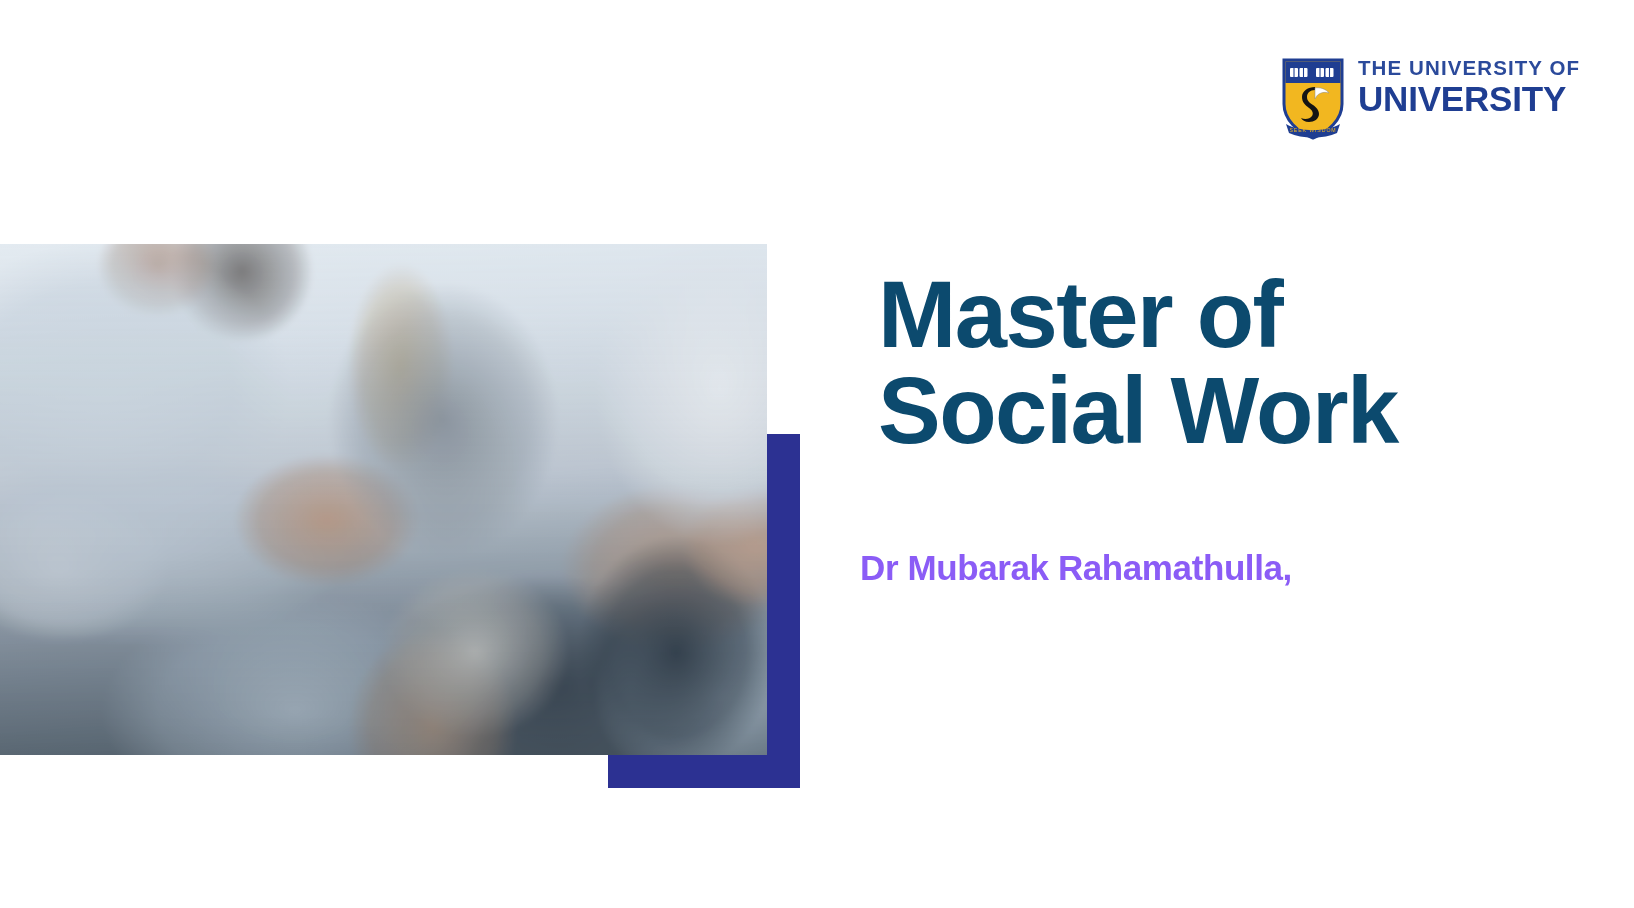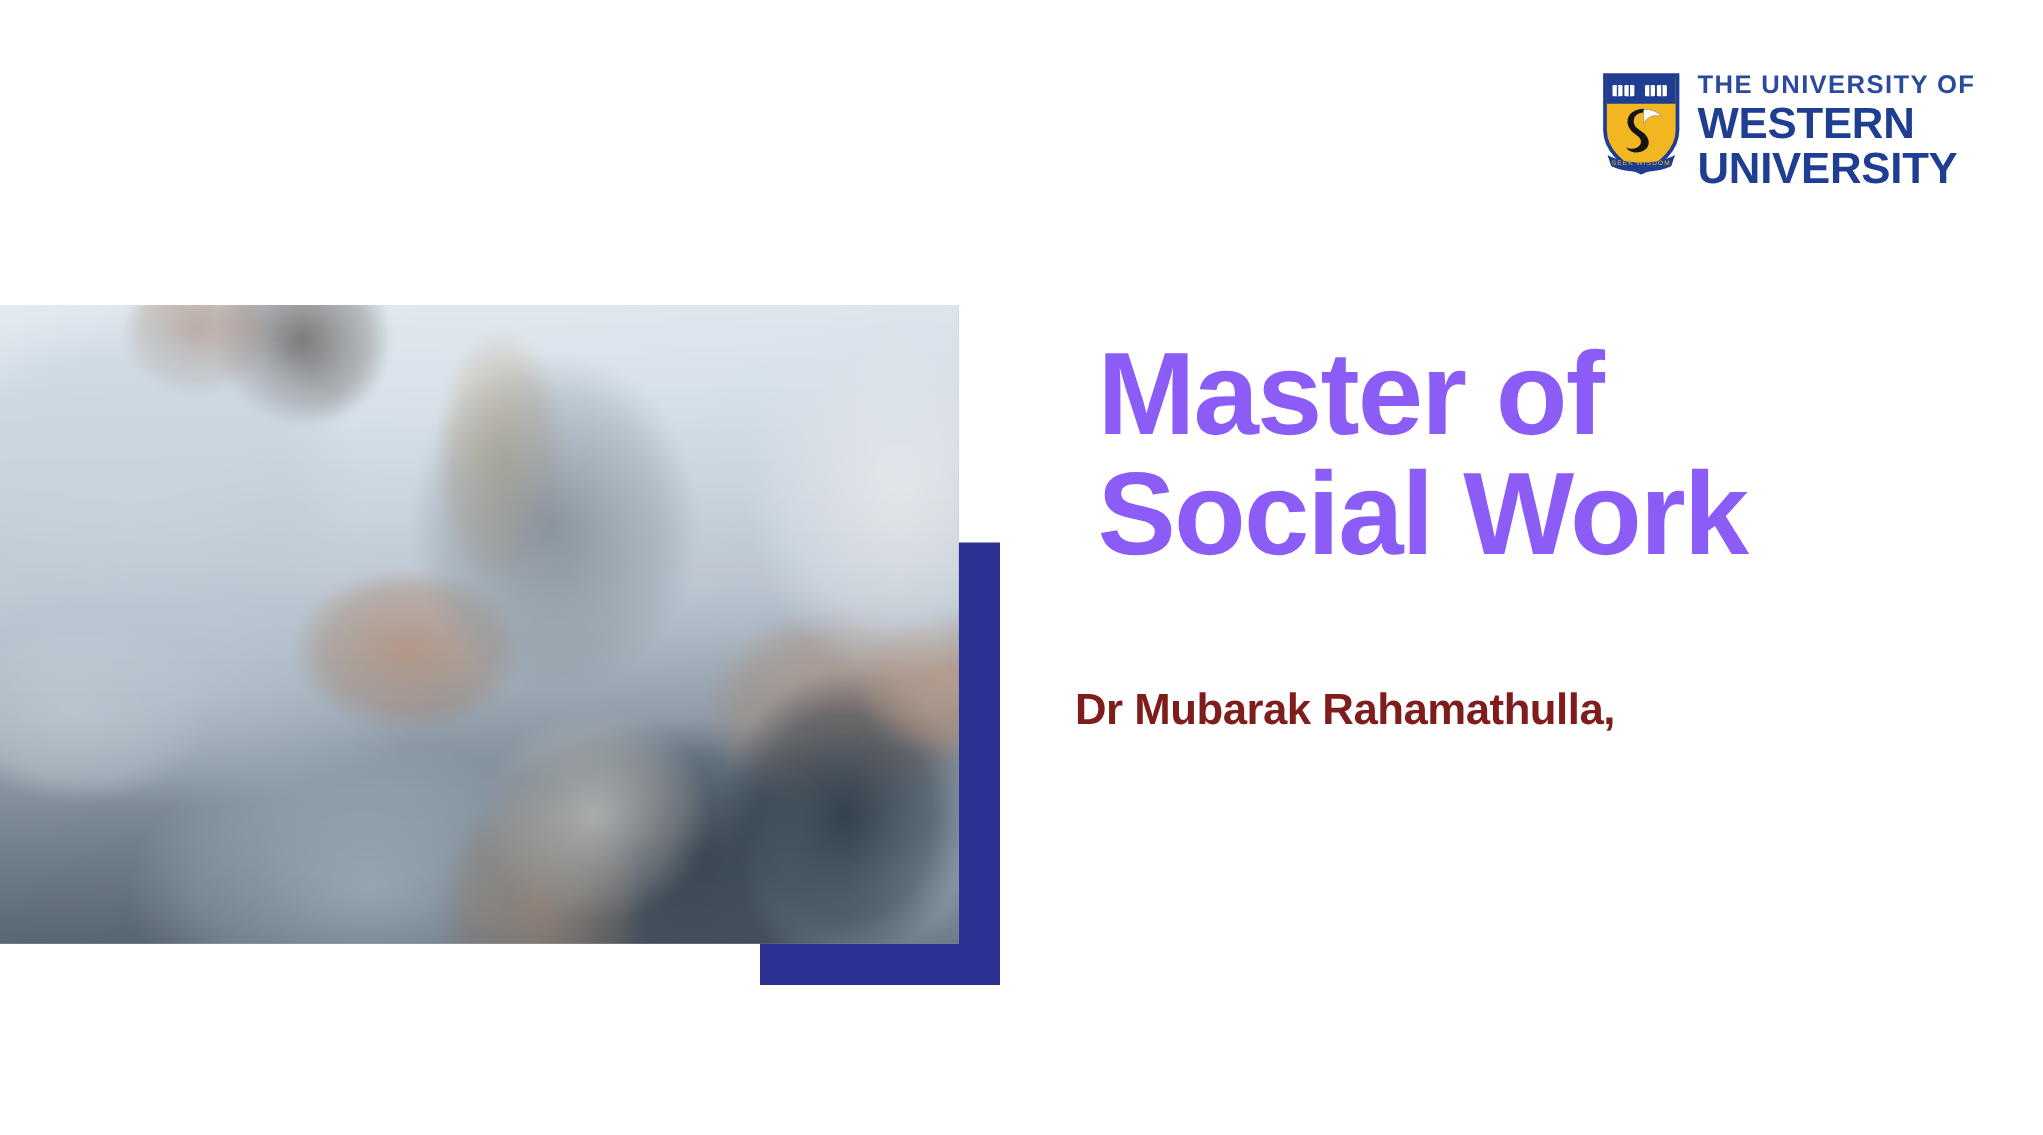--- a/index.html
+++ b/index.html
@@ -121,28 +121,28 @@
   
   .title {
     position:absolute;
     left:878px; top:267px;
     width:640px;
     font-family:"Liberation Sans", sans-serif;
     font-size:94px;
     font-weight:700;
     line-height:1.02;
     letter-spacing:-1.5px;
-    color:#8b5cf6;
+    color:#0c4a6e;
     white-space:pre-line;
   }
   .subtitle-block {
     position:absolute;
     left:860px; top:548px;
     width:600px;
-    color:#7f1d1d;
+    color:#8b5cf6;
   }
   .sub-name {
     font-family:"Liberation Sans", sans-serif;
     font-size:35px;
     font-weight:700;
     line-height:1.15;
     letter-spacing:-0.4px;
     margin-bottom:22px;
   }
   .sub-role {
@@ -182,21 +182,20 @@
         <line x1="38" y1="10" x2="38" y2="19"></line>
         <line x1="47.5" y1="10" x2="47.5" y2="19"></line>
       </g>
       <path d="M33 32 C28 32 25 35 25 39 C25 43 28 45 31 47 C34 49 37 52 37 56 C37 61 32 64 27 64 C23 64 20 62 19 60 C23 62 28 61 30 58 C32 55 30 52 27 50 C23 47 20 44 20 39 C20 33 26 29 33 29 Z" fill="#141414"></path>
       <path d="M33 30 C38 29 44 31 47 35 C44 34 40 34 37 36 C35 37 34 39 33 41 Z" fill="#FFFFFF" stroke="#8a8a8a" stroke-width="0.5"></path>
       <path d="M4 66 C18 74 44 74 58 66 L55 75 C42 81 20 81 7 75 Z" fill="#1F3E92"></path>
       <text x="31" y="74" text-anchor="middle" fill="#F2B720" font-family="'Liberation Sans',sans-serif" font-size="5.2" letter-spacing="0.9">SEEK WISDOM</text>
     </svg>
     <div class="logo-wordmark">
       <span class="wm-line1">THE UNIVERSITY OF</span>
-      <span class="wm-line2">WESTERN</span>
       <span class="wm-line3">UNIVERSITY</span>
     </div>
   </div>
 
   <h1 class="title">Master of
 Social Work</h1>
 
   <div class="subtitle-block">
     <div class="sub-name">Dr Mubarak Rahamathulla,</div>
   </div>

